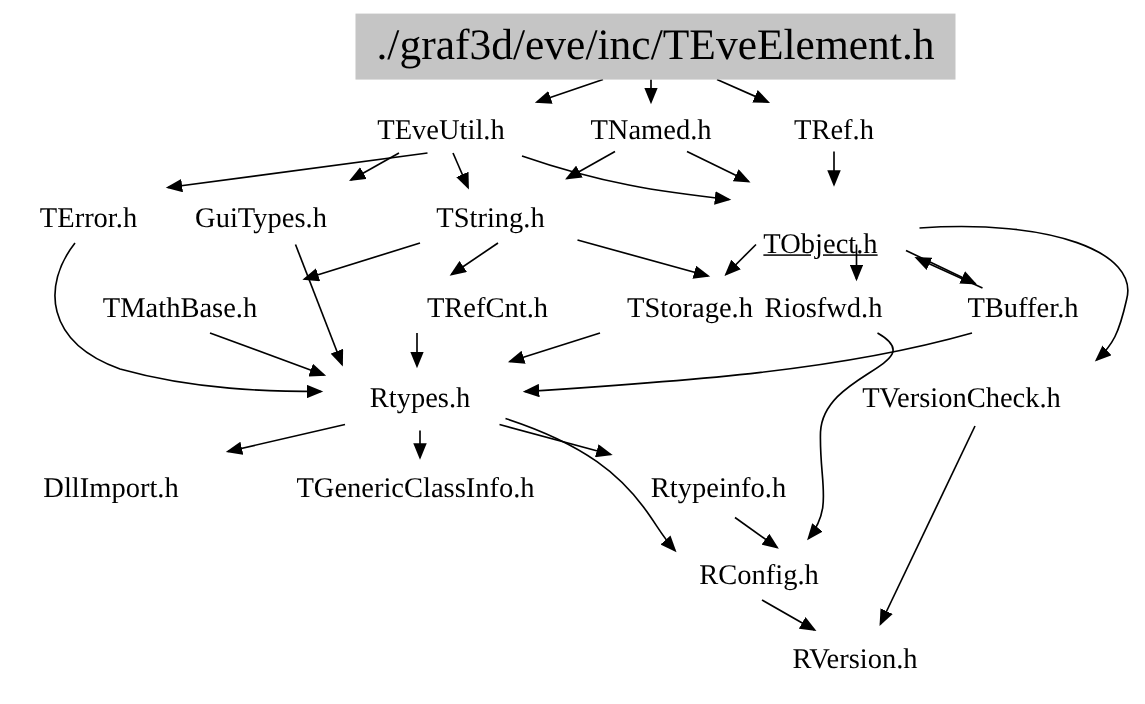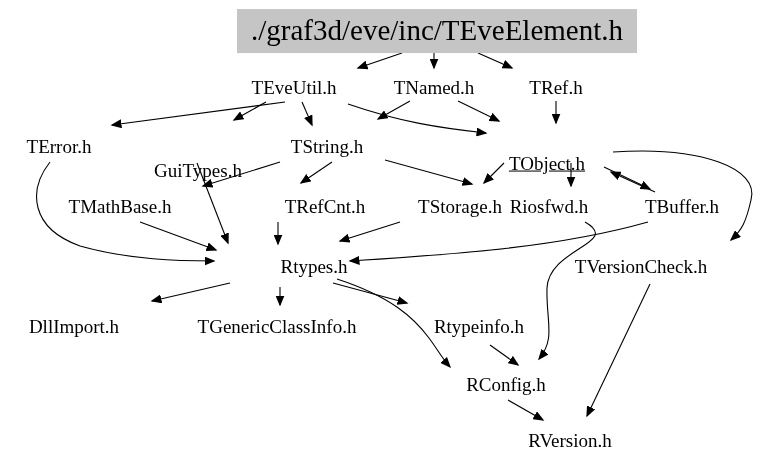--- a/index.html
+++ b/index.html
@@ -70,29 +70,29 @@
         <path d="M508,400 L543,420" marker-end="url(#arrow)"></path>
         <path d="M650,284 L587,416" marker-end="url(#arrow)"></path>
       </g>
   </svg>
   <div id="nodes">
       <div class="node root-node" style="left: 437px; top: 31px;">./graf3d/eve/inc/TEveElement.h</div>
       <div class="node" style="left: 294px; top: 88px;">TEveUtil.h</div>
       <div class="node" style="left: 434px; top: 88px;">TNamed.h</div>
       <div class="node" style="left: 556px; top: 88px;">TRef.h</div>
       <div class="node" style="left: 59px; top: 147px;">TError.h</div>
-      <div class="node" style="left: 198px; top: 147px; margin-top: 24px;">GuiTypes.h</div>
+      <div class="node" style="left: 174px; top: 147px;">GuiTypes.h</div>
       <div class="node" style="left: 327px; top: 147px;">TString.h</div>
       <div class="node" style="left: 547px; top: 164px; text-decoration: underline;">TObject.h</div>
       <div class="node" style="left: 120px; top: 207px;">TMathBase.h</div>
       <div class="node" style="left: 277px; top: 207px; margin-left: 48px;">TRefCnt.h</div>
       <div class="node" style="left: 412px; top: 207px; margin-left: 48px;">TStorage.h</div>
       <div class="node" style="left: 549px; top: 207px;">Riosfwd.h</div>
       <div class="node" style="left: 682px; top: 207px;">TBuffer.h</div>
-      <div class="node" style="left: 280px; top: 267px; margin-left: 34px;">Rtypes.h</div>
+      <div class="node" style="left: 280px; top: 267px;">Rtypes.h</div>
       <div class="node" style="left: 641px; top: 267px;">TVersionCheck.h</div>
       <div class="node" style="left: 74px; top: 327px;">DllImport.h</div>
       <div class="node" style="left: 277px; top: 327px;">TGenericClassInfo.h</div>
       <div class="node" style="left: 479px; top: 327px;">Rtypeinfo.h</div>
       <div class="node" style="left: 506px; top: 385px;">RConfig.h</div>
       <div class="node" style="left: 570px; top: 441px;">RVersion.h</div>
     </div>
 </div>
 
 </body></html>

